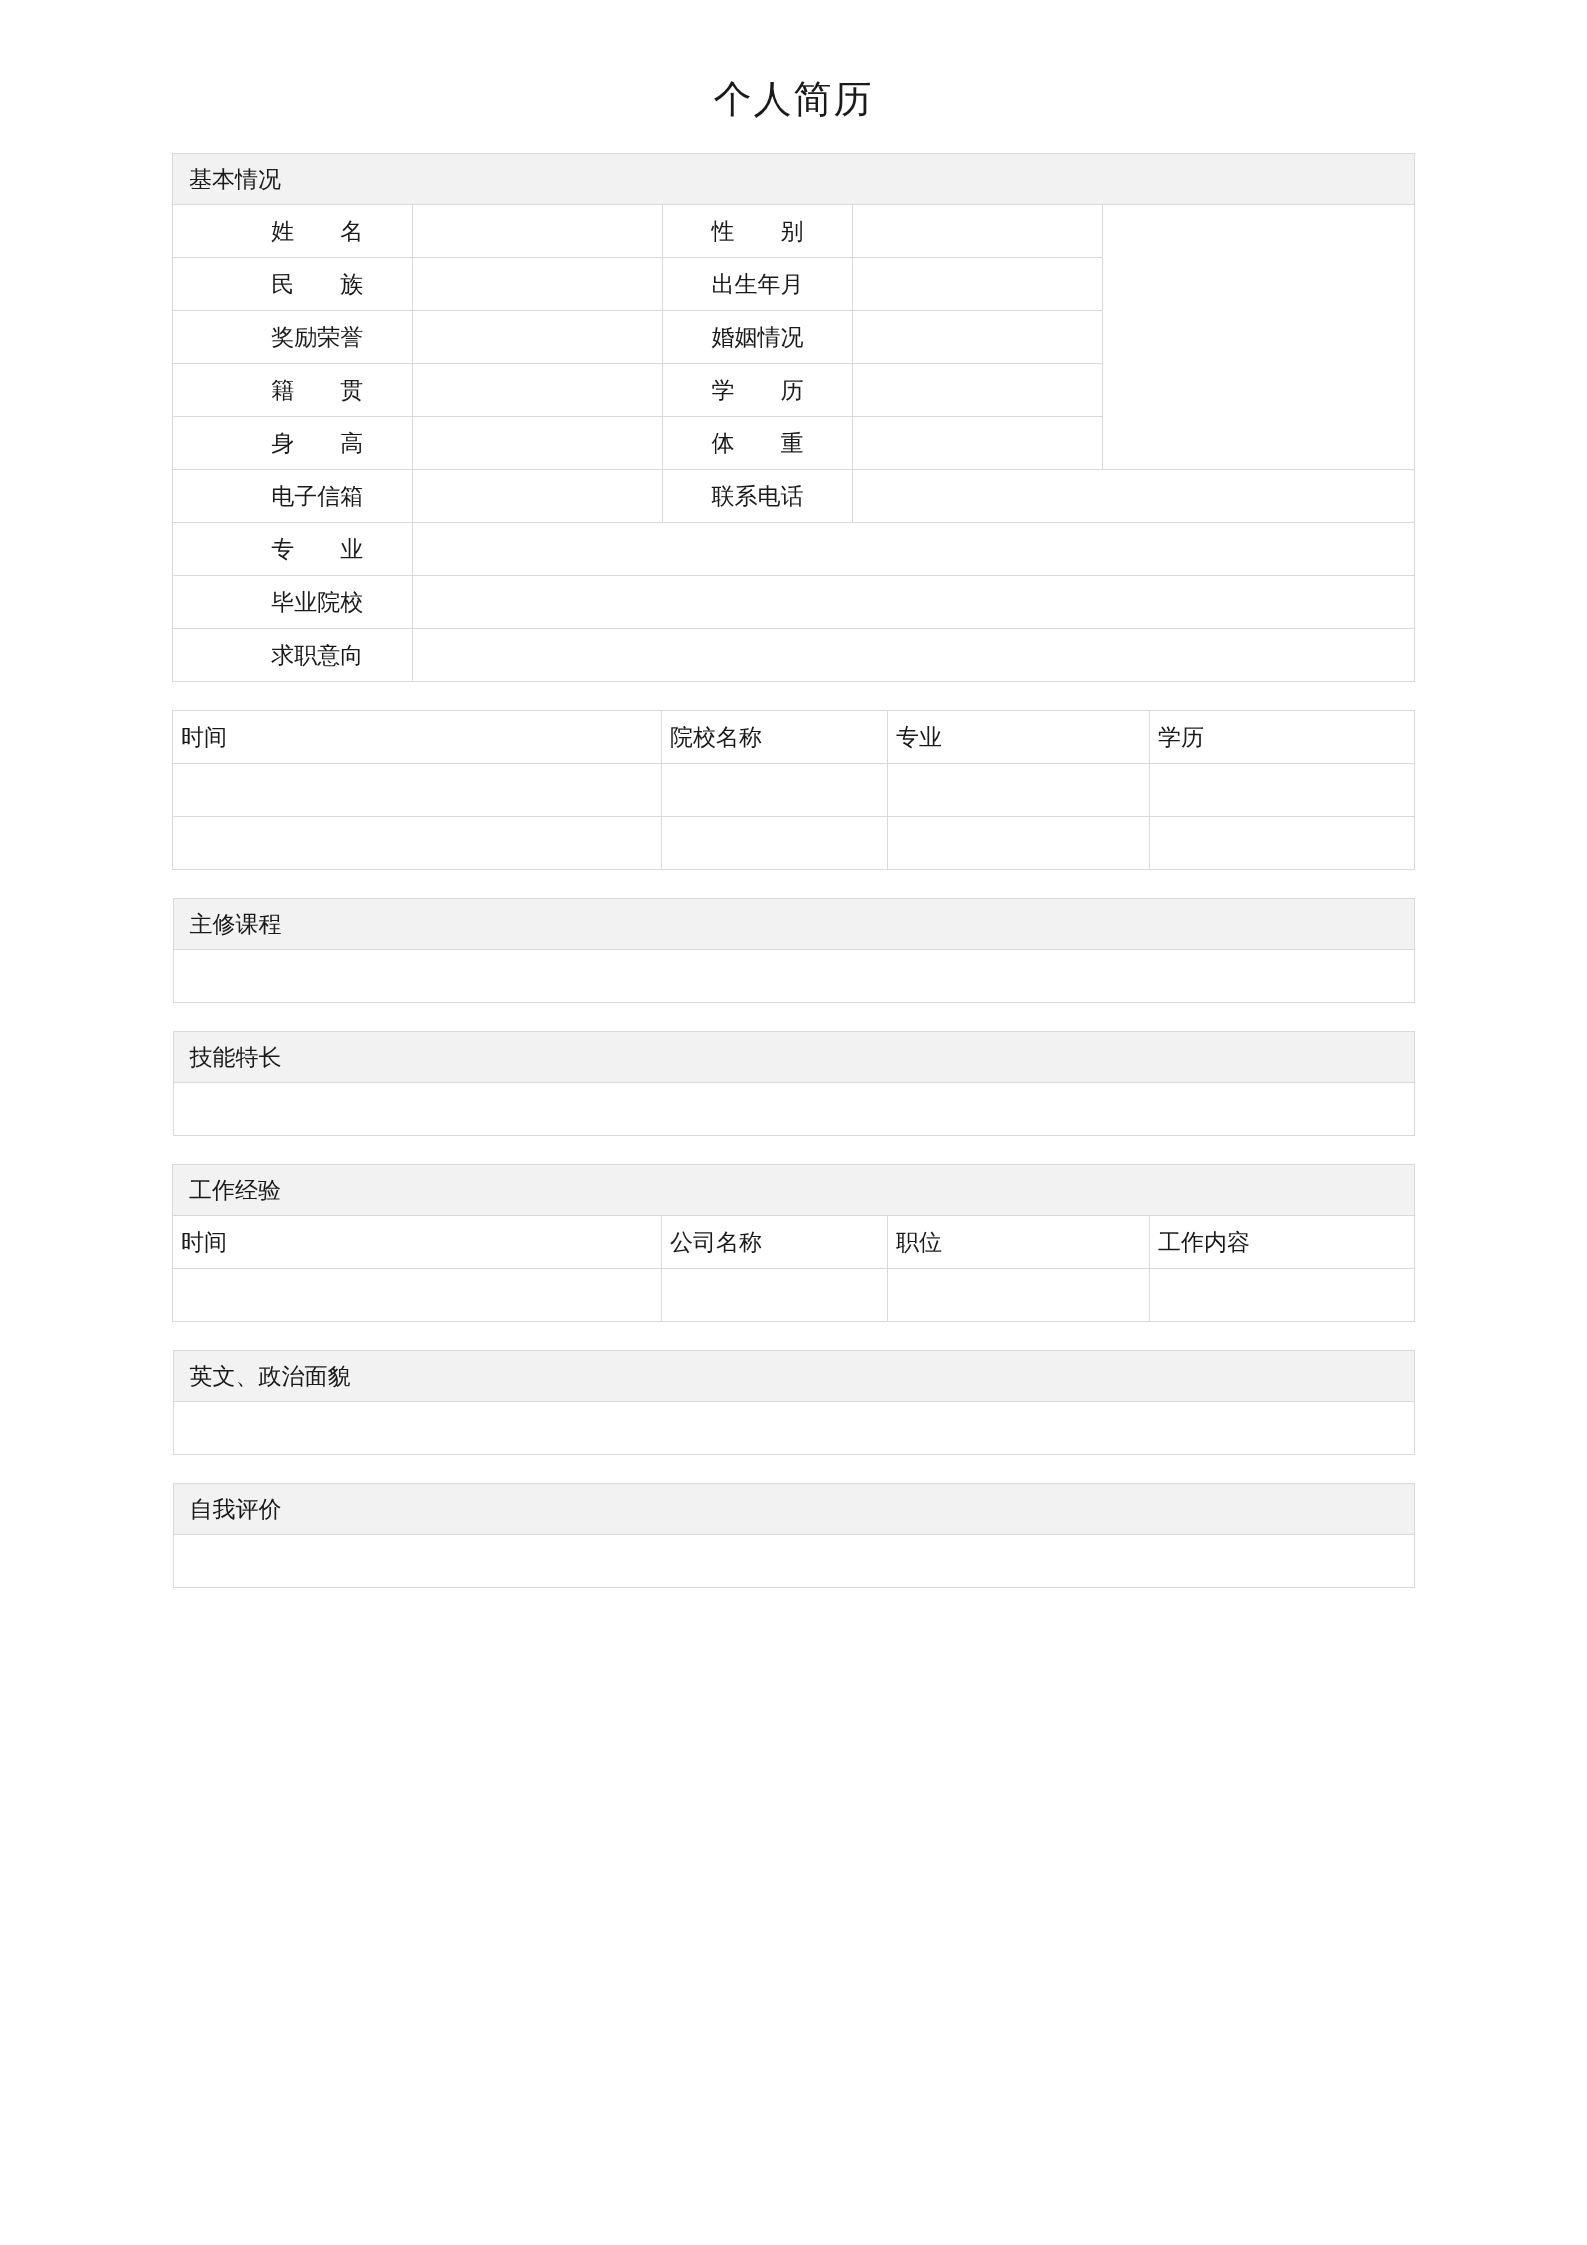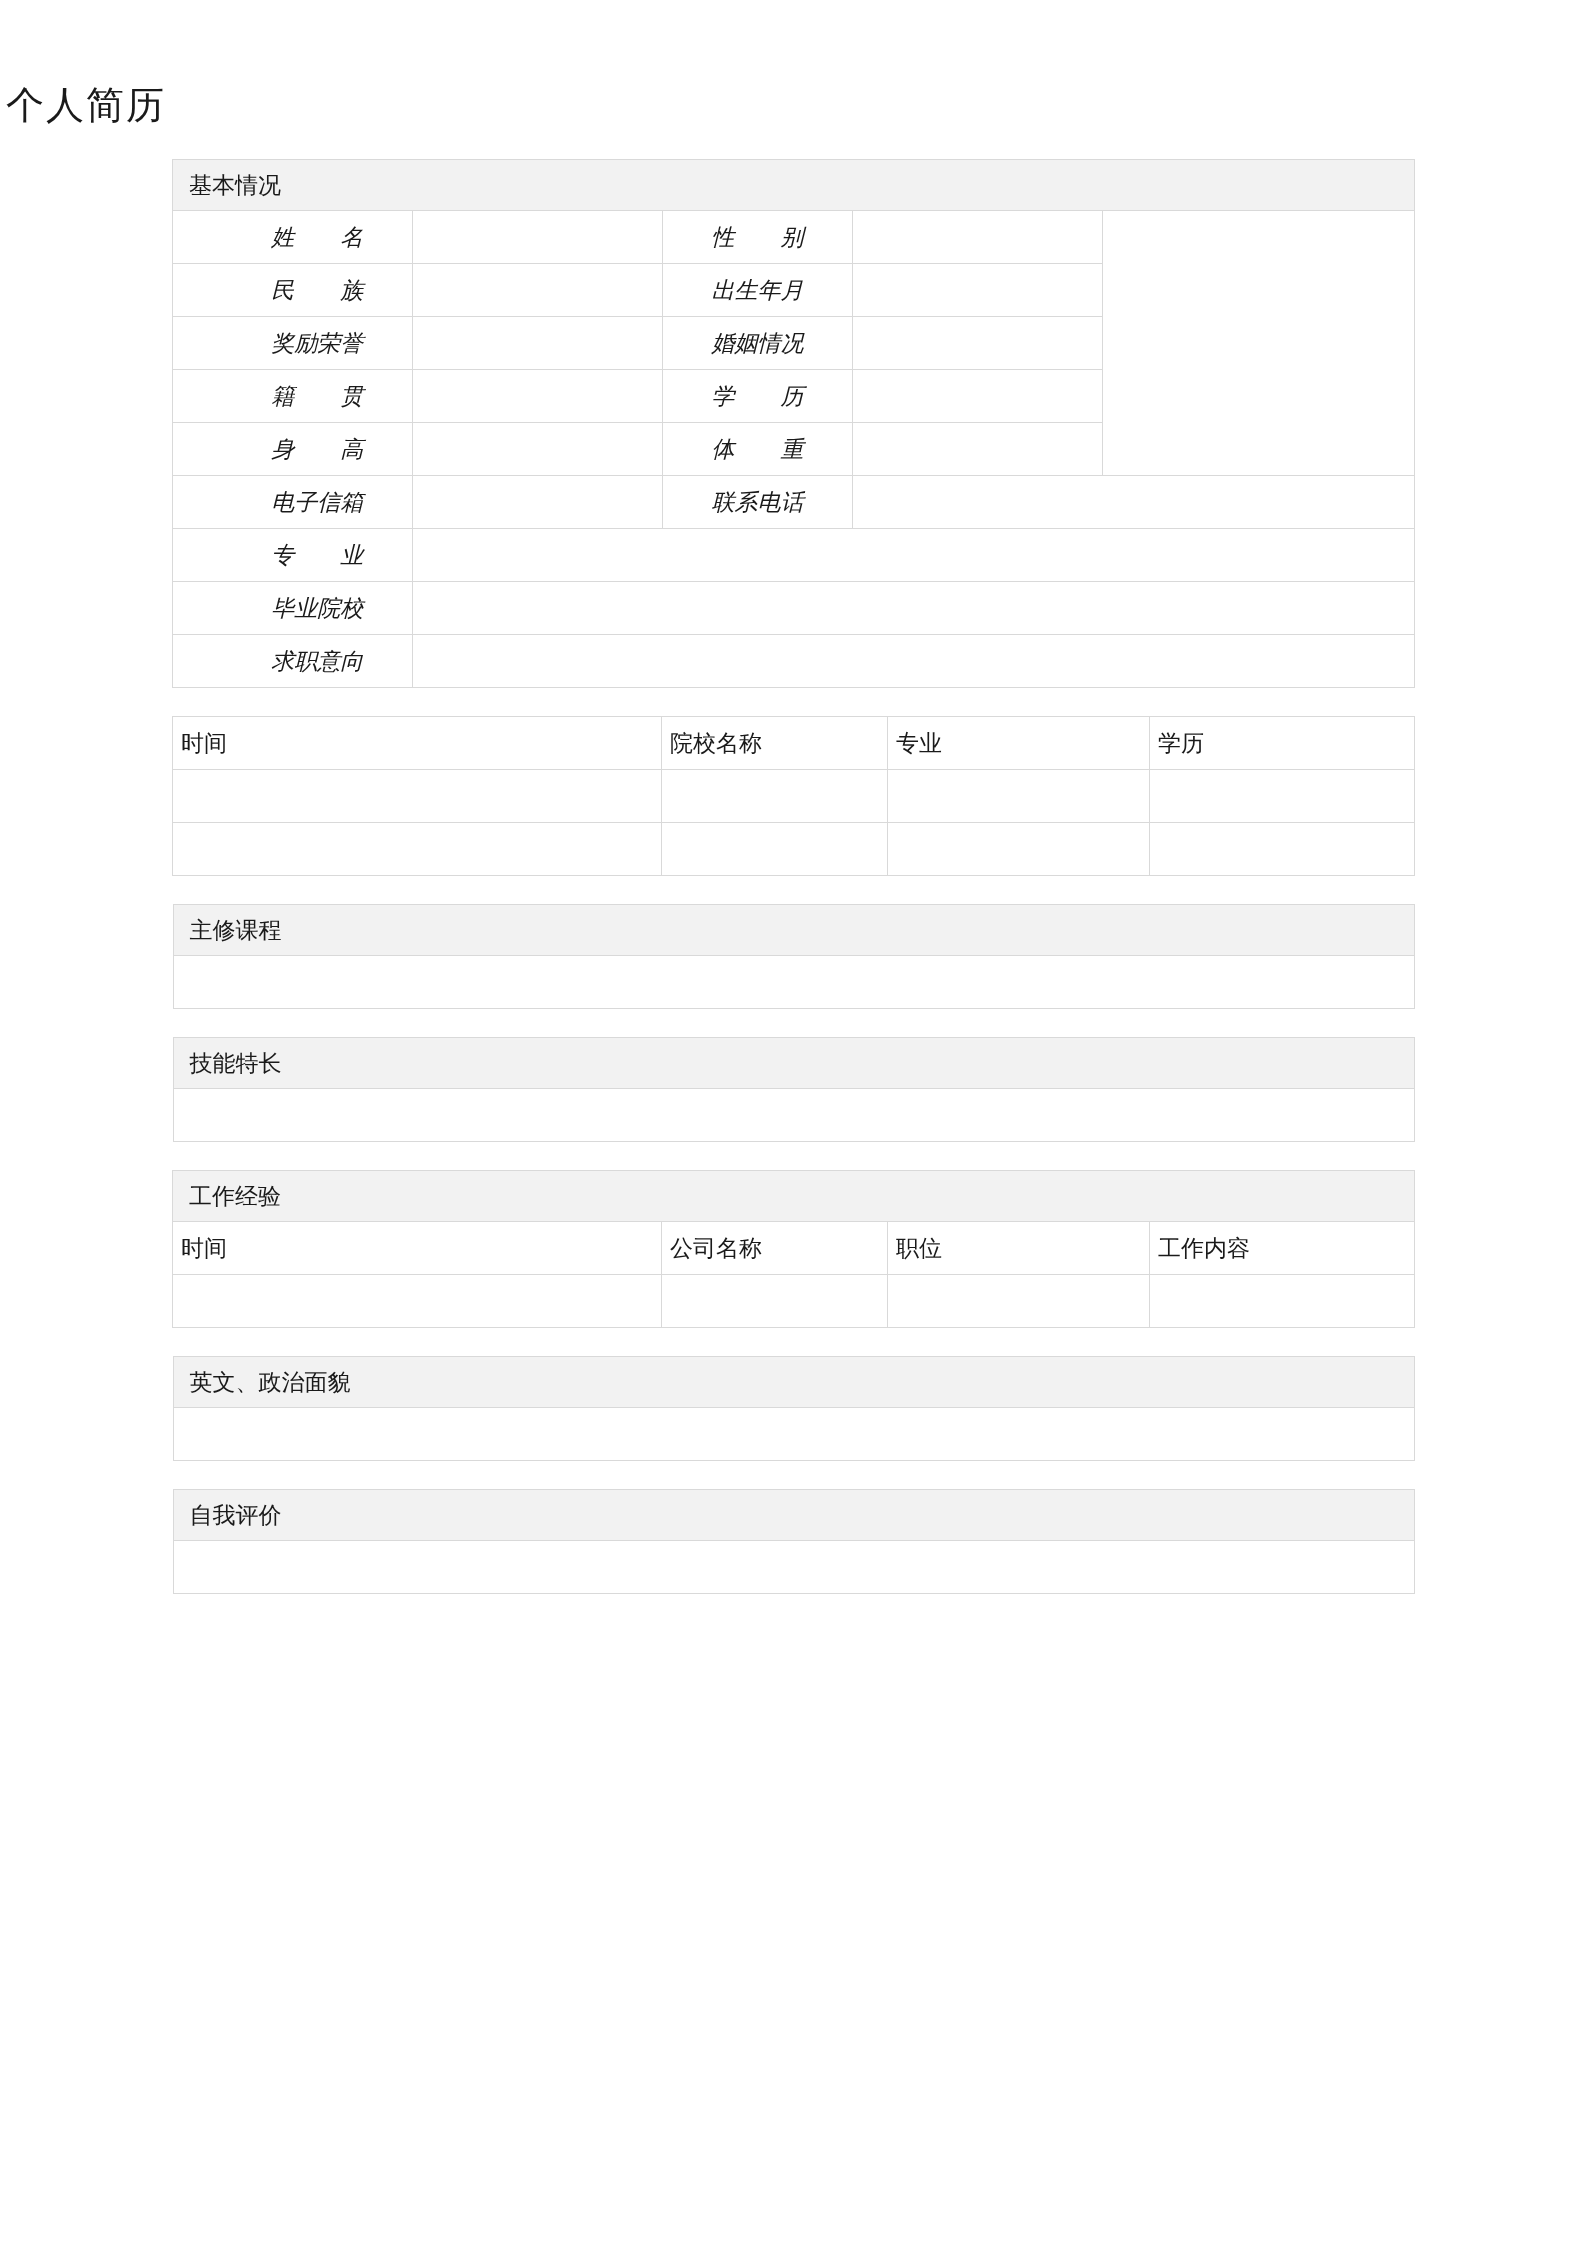--- a/index.html
+++ b/index.html
@@ -15,23 +15,24 @@
     position: relative;
   }
   .page {
     width: 1587px;
     height: 2245px;
     box-sizing: border-box;
     padding: 0;
     position: relative;
   }
   .title {
+    text-align: center;
     font-size: 38px;
     letter-spacing: 2px;
-    margin: 6px;
+    margin: 0;
     padding-top: 74px;
     padding-bottom: 0;
     font-weight: normal;
     font-family: "Liberation Serif", "DejaVu Serif", serif;
   }
   .sheet {
     width: 1242px;
     margin: 28px auto 0 auto;
     border-collapse: collapse;
     table-layout: fixed;
@@ -47,21 +48,20 @@
   .section-head td {
     background: #f2f2f2;
     text-align: left;
     padding-left: 16px;
     height: 50px;
     font-size: 23px;
   }
   .lbl {
     text-align: center;
     white-space: nowrap;
-    font-style: italic;
   }
   .colhdr {
     text-align: left;
   }
   .blank {
     background: #ffffff;
   }
   .tall-1 { height: 62px; }
   .tall-2 { height: 96px; }
   .tall-3 { height: 130px; }

